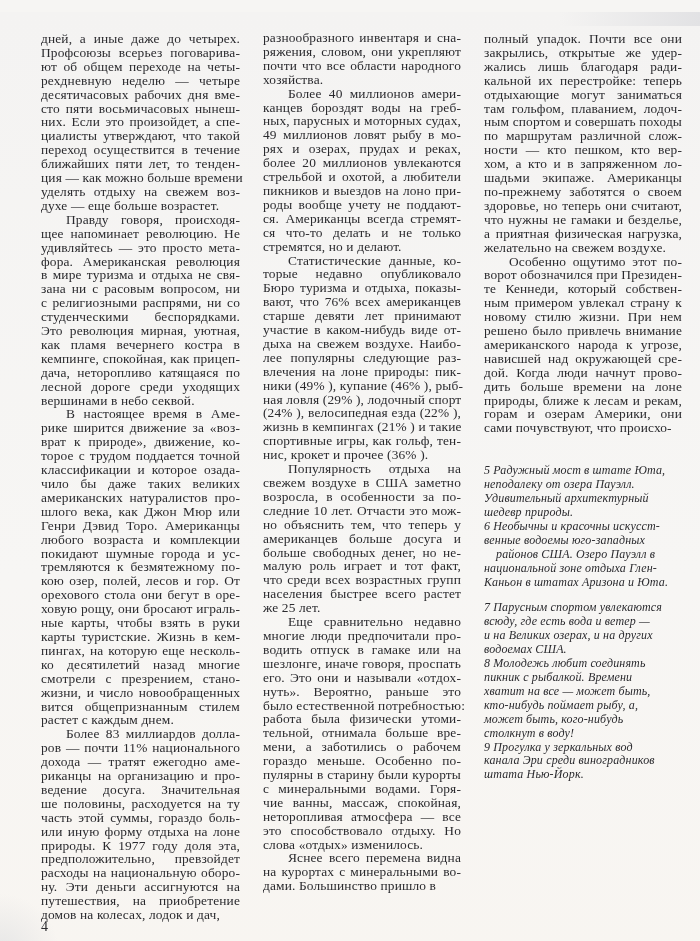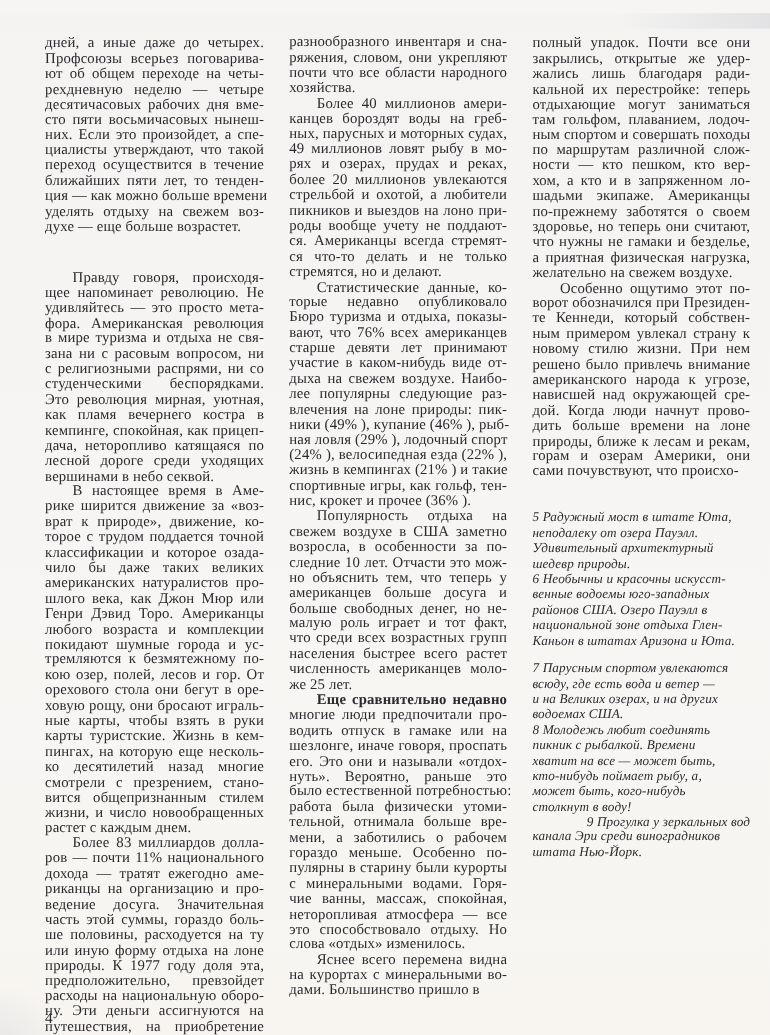--- a/index.html
+++ b/index.html
@@ -64,21 +64,21 @@
         <span class="line">сто пяти восьмичасовых нынеш-</span>
         <span class="line">них. Если это произойдет, а спе-</span>
         <span class="line">циалисты утверждают, что такой</span>
         <span class="line">переход осуществится в течение</span>
         <span class="line">ближайших пяти лет, то тенден-</span>
         <span class="line">ция — как можно больше времени</span>
         <span class="line">уделять отдыху на свежем воз-</span>
         <span class="line last">духе — еще больше возрастет.</span>
       </p>
       <p style="text-indent: 0px;">
-        <span class="line" style="padding-left: 25px; margin-top: 32px;">Правду говоря, происходя-</span>
+        <span class="line" style="padding-left: 25px;">Правду говоря, происходя-</span>
         <span class="line">щее напоминает революцию. Не</span>
         <span class="line">удивляйтесь — это просто мета-</span>
         <span class="line">фора. Американская революция</span>
         <span class="line">в мире туризма и отдыха не свя-</span>
         <span class="line">зана ни с расовым вопросом, ни</span>
         <span class="line">с религиозными распрями, ни со</span>
         <span class="line">студенческими беспорядками.</span>
         <span class="line">Это революция мирная, уютная,</span>
         <span class="line">как пламя вечернего костра в</span>
         <span class="line">кемпинге, спокойная, как прицеп-</span>
@@ -100,32 +100,32 @@
         <span class="line">покидают шумные города и ус-</span>
         <span class="line">тремляются к безмятежному по-</span>
         <span class="line">кою озер, полей, лесов и гор. От</span>
         <span class="line">орехового стола они бегут в оре-</span>
         <span class="line">ховую рощу, они бросают играль-</span>
         <span class="line">ные карты, чтобы взять в руки</span>
         <span class="line">карты туристские. Жизнь в кем-</span>
         <span class="line">пингах, на которую еще несколь-</span>
         <span class="line">ко десятилетий назад многие</span>
         <span class="line">смотрели с презрением, стано-</span>
+        <span class="line">жизни, и число новообращенных</span>
         <span class="line">вится общепризнанным стилем</span>
-        <span class="line">жизни, и число новообращенных</span>
         <span class="line last">растет с каждым днем.</span>
       </p>
       <p style="text-indent: 0px;">
         <span class="line" style="padding-left: 25px;">Более 83 миллиардов долла-</span>
         <span class="line">ров — почти 11% национального</span>
         <span class="line">дохода — тратят ежегодно аме-</span>
         <span class="line">риканцы на организацию и про-</span>
         <span class="line">ведение досуга. Значительная</span>
+        <span class="line">ше половины, расходуется на ту</span>
         <span class="line">часть этой суммы, гораздо боль-</span>
-        <span class="line">ше половины, расходуется на ту</span>
         <span class="line">или иную форму отдыха на лоне</span>
         <span class="line">природы. К 1977 году доля эта,</span>
         <span class="line">предположительно, превзойдет</span>
         <span class="line">расходы на национальную оборо-</span>
         <span class="line">ну. Эти деньги ассигнуются на</span>
         <span class="line">путешествия, на приобретение</span>
         <span class="line last">домов на колесах, лодок и дач,</span>
       </p>
     </div>
   <div class="col col2">
@@ -170,25 +170,24 @@
         <span class="line" style="padding-left: 25px;">Популярность отдыха на</span>
         <span class="line">свежем воздухе в США заметно</span>
         <span class="line">возросла, в особенности за по-</span>
         <span class="line">следние 10 лет. Отчасти это мож-</span>
         <span class="line">но объяснить тем, что теперь у</span>
         <span class="line">американцев больше досуга и</span>
         <span class="line">больше свободных денег, но не-</span>
         <span class="line">малую роль играет и тот факт,</span>
         <span class="line">что среди всех возрастных групп</span>
         <span class="line">населения быстрее всего растет</span>
-        <span class="line">численность американцев моло-</span>
         <span class="line last">же 25 лет.</span>
       </p>
       <p style="text-indent: 0px;">
-        <span class="line" style="padding-left: 25px; font-weight: bold;">Еще сравнительно недавно</span>
+        <span class="line" style="padding-left: 25px;">Еще сравнительно недавно</span>
         <span class="line">многие люди предпочитали про-</span>
         <span class="line">водить отпуск в гамаке или на</span>
         <span class="line">шезлонге, иначе говоря, проспать</span>
         <span class="line">его. Это они и называли «отдох-</span>
         <span class="line">нуть». Вероятно, раньше это</span>
         <span class="line">было естественной потребностью:</span>
         <span class="line">работа была физически утоми-</span>
         <span class="line">тельной, отнимала больше вре-</span>
         <span class="line">мени, а заботились о рабочем</span>
         <span class="line">гораздо меньше. Особенно по-</span>
@@ -244,40 +243,40 @@
     <div class="captions">
         <div class="cap">
           <span style="display: block; white-space: nowrap;">5 Радужный мост в штате Юта,</span>
           <span style="display: block; white-space: nowrap;">неподалеку от озера Пауэлл.</span>
           <span style="display: block; white-space: nowrap;">Удивительный архитектурный</span>
           <span style="display: block; white-space: nowrap;">шедевр природы.</span>
         </div>
         <div class="cap">
           <span style="display: block; white-space: nowrap;">6 Необычны и красочны искусст-</span>
           <span style="display: block; white-space: nowrap;">венные водоемы юго-западных</span>
-          <span style="display: block; white-space: nowrap;">районов США. Озеро Пауэлл в</span>
+          <span style="display: block; white-space: nowrap; margin-left: 12px;">районов США. Озеро Пауэлл в</span>
           <span style="display: block; white-space: nowrap;">национальной зоне отдыха Глен-</span>
           <span style="display: block; white-space: nowrap;">Каньон в штатах Аризона и Юта.</span>
         </div>
         <div class="cap">
           <span style="display: block; white-space: nowrap; margin-top: 12px;">7 Парусным спортом увлекаются</span>
           <span style="display: block; white-space: nowrap;">всюду, где есть вода и ветер —</span>
           <span style="display: block; white-space: nowrap;">и на Великих озерах, и на других</span>
           <span style="display: block; white-space: nowrap;">водоемах США.</span>
         </div>
         <div class="cap">
           <span style="display: block; white-space: nowrap;">8 Молодежь любит соединять</span>
           <span style="display: block; white-space: nowrap;">пикник с рыбалкой. Времени</span>
           <span style="display: block; white-space: nowrap;">хватит на все — может быть,</span>
           <span style="display: block; white-space: nowrap;">кто-нибудь поймает рыбу, а,</span>
           <span style="display: block; white-space: nowrap;">может быть, кого-нибудь</span>
           <span style="display: block; white-space: nowrap;">столкнут в воду!</span>
         </div>
         <div class="cap">
-          <span style="display: block; white-space: nowrap; text-align: right;">9 Прогулка у зеркальных вод</span>
+          <span style="display: block; white-space: nowrap;">9 Прогулка у зеркальных вод</span>
           <span style="display: block; white-space: nowrap;">канала Эри среди виноградников</span>
           <span style="display: block; white-space: nowrap;">штата Нью-Йорк.</span>
         </div>
       </div>
   </div>
 
   <div class="page-number">4</div>
 </div>
 
 </body></html>

